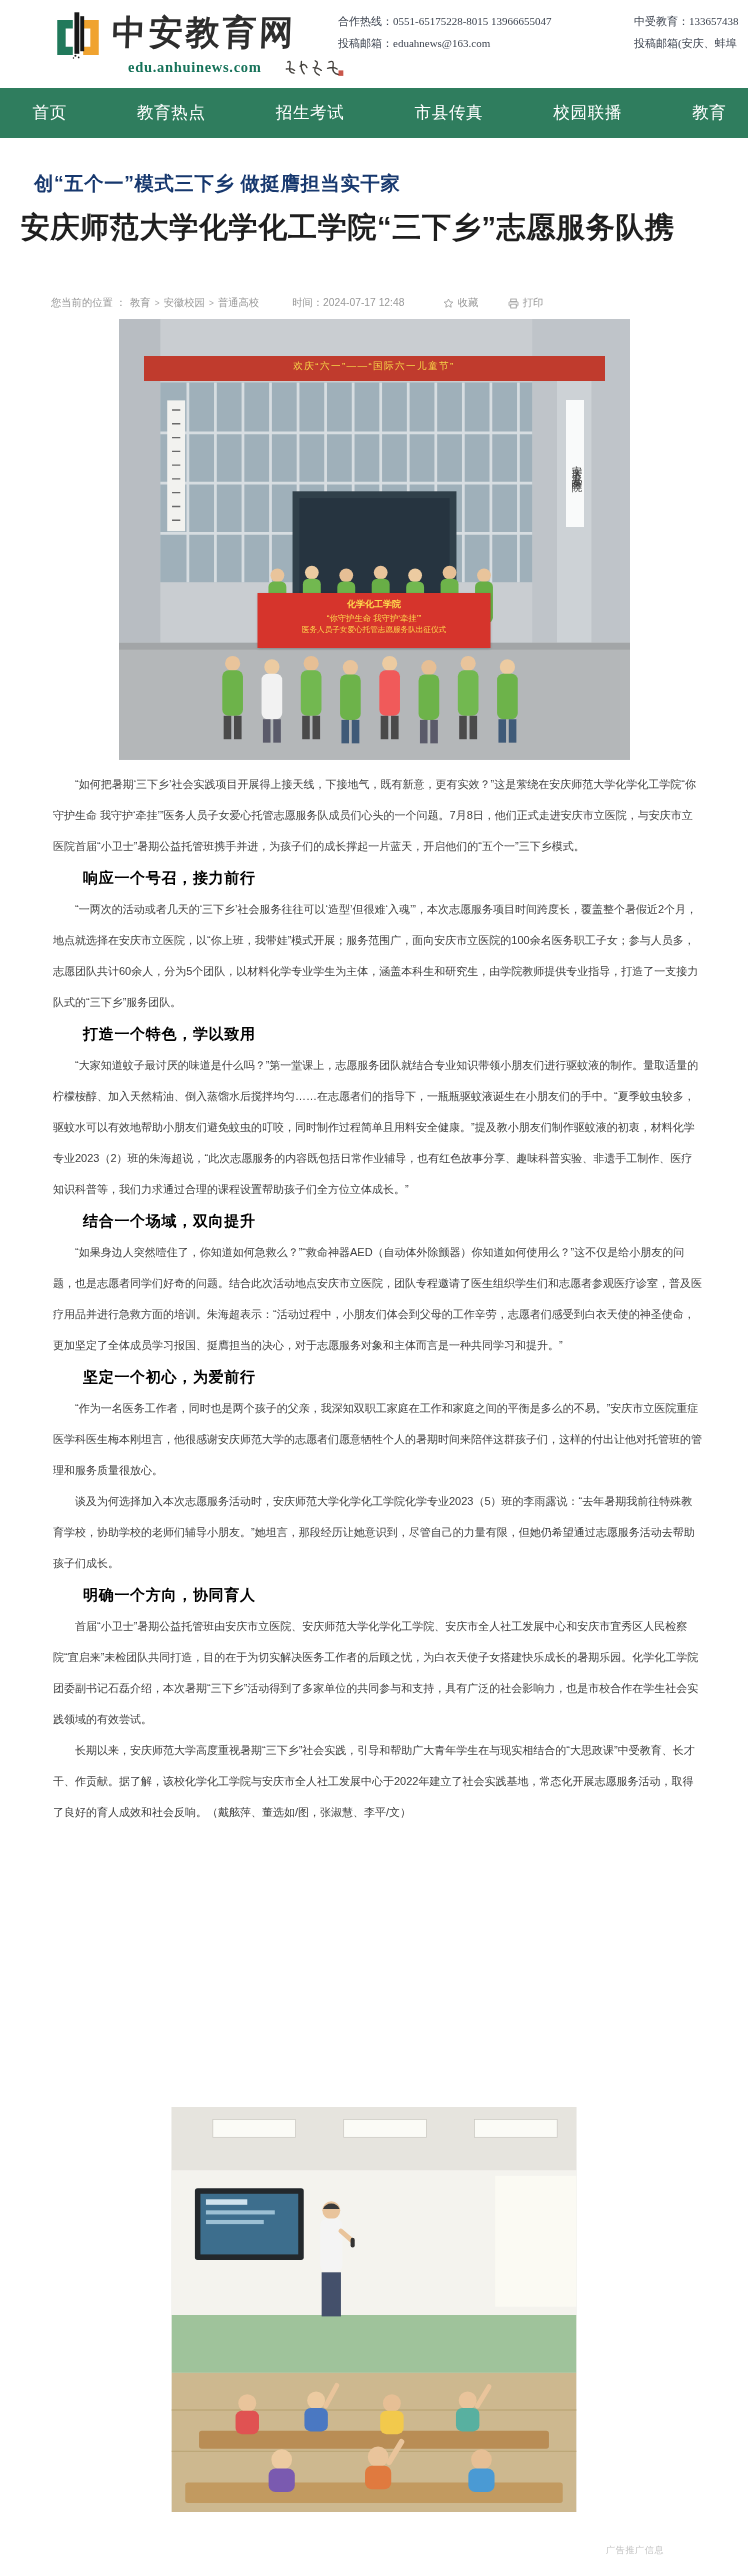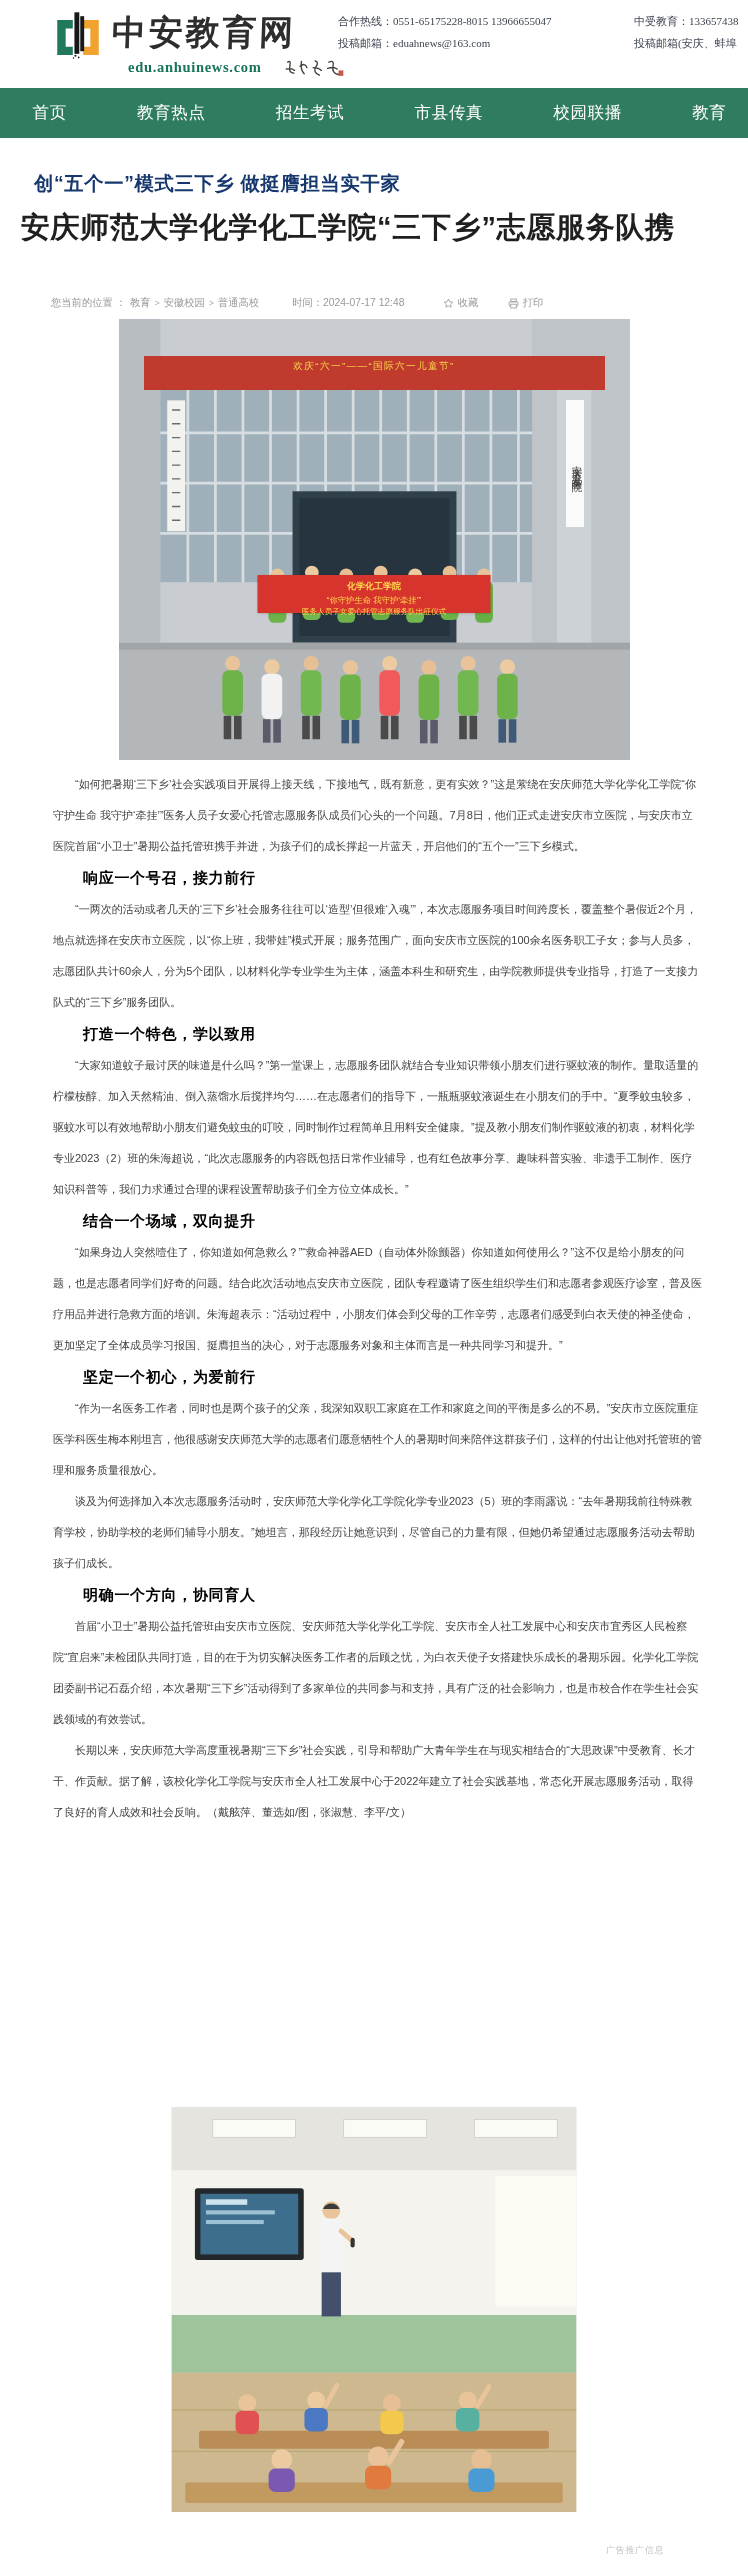--- a/index.html
+++ b/index.html
@@ -33,23 +33,23 @@
   .meta .sep { color: #aaa; font-size: 8.3px; }
   .meta .time { margin-left: 29px; }
   .meta .act { display: inline-flex; align-items: center; cursor: pointer; color: #999; }
   .meta .act svg { margin-right: 3.4px; }
   .act-collect { margin-left: 39px; }
   .act-print { margin-left: 30px; text-align: center; }
 
   
   .photo { position: relative; display: block; }
   .photo1 { width: 511px; height: 441px; margin: 8.3px auto 0 auto; background: #c9cdd1; }
-  .building-banner { position: absolute; left: 25px; right: 25px; top: 37px; height: 34px; background: #c03b2d; color: #f7d648; font-size: 9.6px; line-height: 19.3px; text-align: center; letter-spacing: 1.4px; overflow: hidden; }
+  .building-banner { position: absolute; left: 25px; right: 25px; top: 37px; height: 25px; background: #c03b2d; color: #f7d648; font-size: 9.6px; line-height: 19.3px; text-align: center; letter-spacing: 1.4px; overflow: hidden; }
   .pillar-sign { position: absolute; left: 447px; top: 81px; width: 18px; height: 127px; background: rgba(255,255,255,.88); color: #3a3a3a; writing-mode: vertical-rl; text-orientation: upright; font-size: 10.3px; letter-spacing: 2.8px; text-align: center; padding-top: 5.5px; }
-  .held-banner { position: absolute; left: 50%; top: 256px; transform: translateX(-50%); width: 233px; height: 38px; background: #d6342c; color: #ffd84d; text-align: center; padding-top: 4.8px; box-shadow: 0 1.4px 2.8px rgba(0,0,0,.25); }
+  .held-banner { position: absolute; left: 50%; top: 274px; transform: translateX(-50%); width: 233px; height: 55px; background: #d6342c; color: #ffd84d; text-align: center; padding-top: 4.8px; box-shadow: 0 1.4px 2.8px rgba(0,0,0,.25); }
   .held-banner .b1 { font-size: 9px; font-weight: 700; line-height: 13.8px; }
   .held-banner .b2 { font-size: 8.3px; line-height: 12.4px; }
   .held-banner .b3 { font-size: 7.6px; line-height: 12.4px; }
 
   .photo2 { position: absolute; left: 50%; transform: translateX(-50%); top: 2107px; width: 405px; height: 405px; background: #efeee9; }
 
   
   .body-text { margin: 9px 0 0 53px; width: 650px; }
   .body-text p { font-size: 11px; line-height: 31px; color: #404040; text-indent: 2em; }
   .body-text h2 { font-size: 15px; line-height: 32px; color: #000000; font-weight: 700; text-indent: 2em; letter-spacing: 0.7px; }

